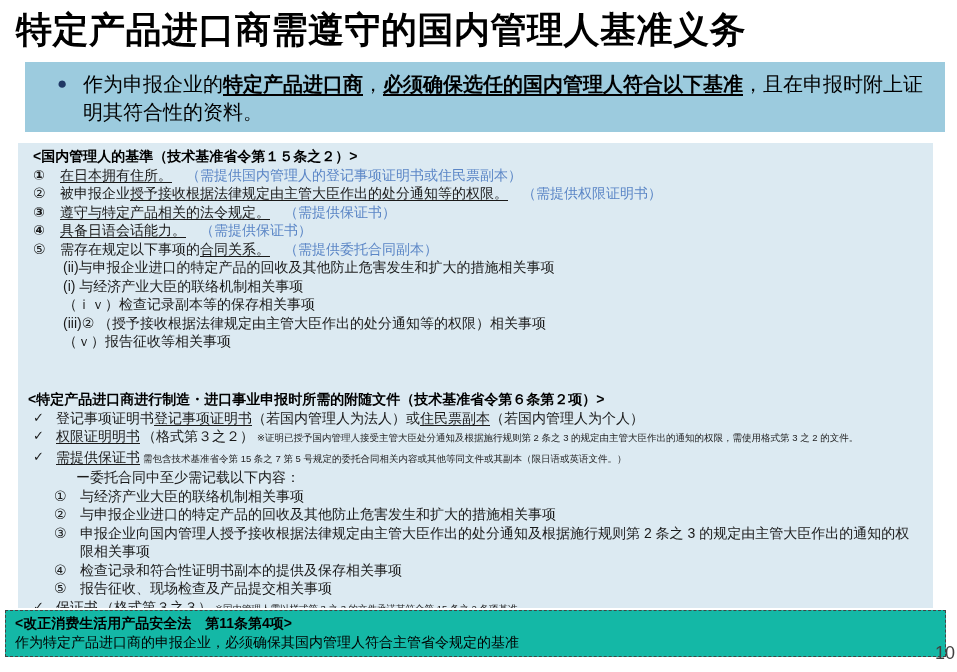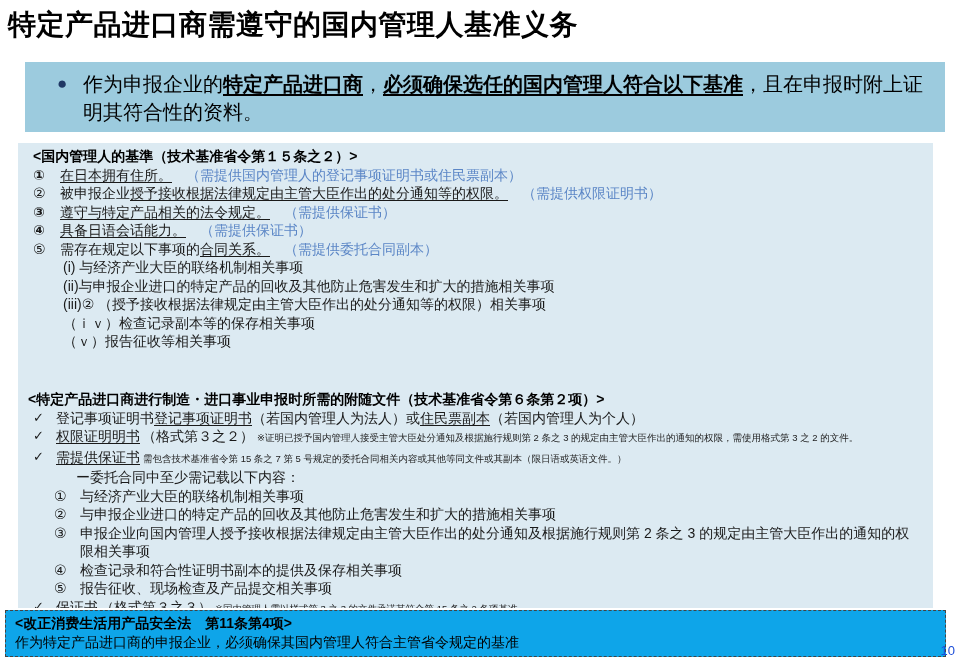--- a/index.html
+++ b/index.html
@@ -1,22 +1,22 @@
 <!DOCTYPE html>
 <html style="--highlight_bg: #9CCBDE; --panel_bg: #DCEAF2; --note_blue: #5B86C6; --bullet_navy: #1F3864;"><head>
 <meta charset="utf-8">
 <style>
   html,body{margin:0;padding:0;background:#fff;}
   .slide{
     position:relative;width:957px;height:672px;background:#fff;overflow:hidden;
     font-family:"Liberation Sans","DejaVu Sans",sans-serif;color:#111;
   }
   .title{
-    position:absolute;left:8px;top:6px;width:940px;
-    font-size:28px;font-weight:bold;color:#000;letter-spacing:0.5px;
+    position:absolute;left:16px;top:6px;width:940px;
+    font-size:36px;font-weight:bold;color:#000;letter-spacing:0.5px;
   }
   
   .intro-box{
     position:absolute;left:25px;top:62px;width:920px;height:70px;
     background:var(--highlight_bg,#9CCBDE);
     display:flex;align-items:flex-start;box-sizing:border-box;
     padding:8px 20px 0 32px;
   }
   .intro-bullet{flex:none;width:26px;font-size:17px;line-height:28px;color:var(--bullet_navy,#1F3864);}
   .intro-text{font-size:20px;line-height:28px;color:#000;max-width:845px;}
@@ -42,26 +42,26 @@
   .arow .atxt{flex:1;}
   .smallnote{font-size:9.5px;color:#222;margin-left:3px;}
   .fmt{margin-left:2px;}
   .contract-intro{margin-left:48px;}
   .cirow{display:flex;margin-left:26px;}
   .cirow .num{flex:none;width:26px;}
   .cirow .ctext{flex:1;max-width:845px;}
   
   .law-box{
     position:absolute;left:5px;top:610px;width:941px;height:47px;
-    border:1px dashed #444;box-sizing:border-box;background:#0ea5e9;
+    border:1px dashed #444;box-sizing:border-box;background:#14b8a6;
     padding:3px 0 0 9px;font-size:14px;line-height:19px;color:#000;
   }
   .law-head{font-weight:bold;}
   .page-num{
-    position:absolute;right:2px;top:643px;font-size:13px;color:#1d4ed8;background:transparent;
+    position:absolute;right:2px;top:643px;font-size:18px;color:#404040;background:transparent;
   }
 </style>
 </head>
 <body>
 
 <div class="slide">
 
   <div class="title">特定产品进口商需遵守的国内管理人基准义务</div>
 
   <div class="intro-box">
@@ -88,24 +88,24 @@
     </div>
     <div class="crow">
       <span class="num nb">④</span>
       <span><span></span><span class="bu2">具备日语会话能力。</span><span class="note">（需提供保证书）</span></span>
     </div>
     <div class="crow">
       <span class="num">⑤</span>
       <span><span>需存在规定以下事项的</span><span class="bu2">合同关系。</span><span class="note">（需提供委托合同副本）</span></span>
     </div>
 
+    <div class="subitem">(ii)与申报企业进口的特定产品的回收及其他防止危害发生和扩大的措施相关事项</div>
     <div class="subitem">(i) 与经济产业大臣的联络机制相关事项</div>
-    <div class="subitem">(ii)与申报企业进口的特定产品的回收及其他防止危害发生和扩大的措施相关事项</div>
+    <div class="subitem">（ｉｖ）检查记录副本等的保存相关事项</div>
     <div class="subitem">(iii)② （授予接收根据法律规定由主管大臣作出的处分通知等的权限）相关事项</div>
-    <div class="subitem">（ｉｖ）检查记录副本等的保存相关事项</div>
     <div class="subitem">（ｖ）报告征收等相关事项</div>
 
   </div>
 
   <div class="panel panel-attach">
     <div class="phead">&lt;特定产品进口商进行制造・进口事业申报时所需的附随文件（技术基准省令第６条第２项）&gt;</div>
 
     <div class="arow">
       <span class="check">✓</span>
       <span class="atxt"><span>登记事项证明书</span><span class="bu2">登记事项证明书</span><span>（若国内管理人为法人）或</span><span class="bu2">住民票副本</span><span>（若国内管理人为个人）</span></span>

